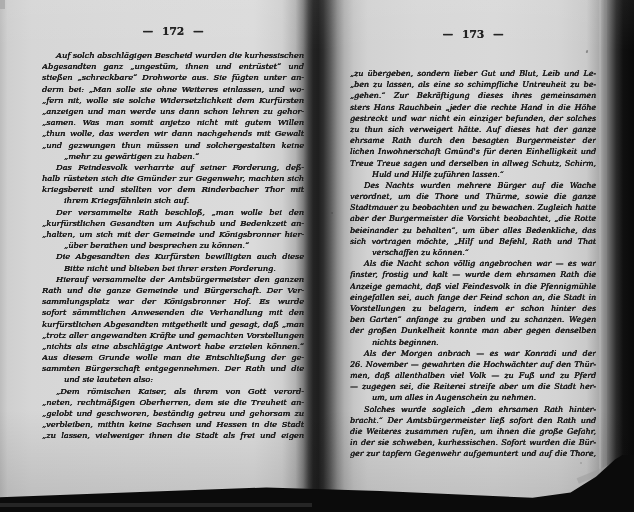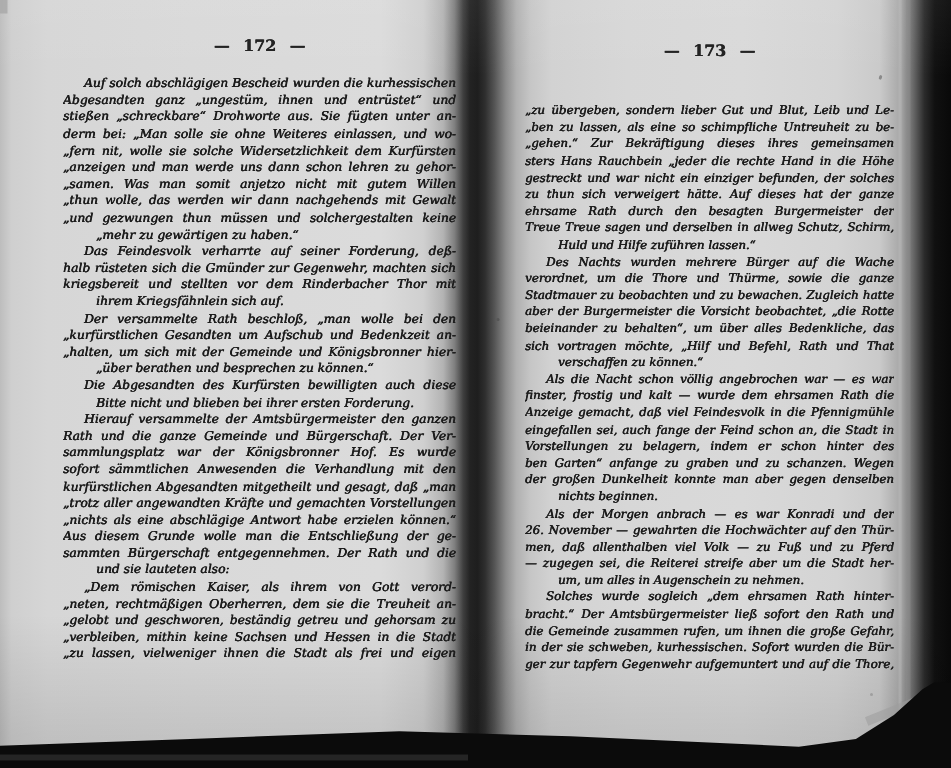--- a/index.html
+++ b/index.html
@@ -108,20 +108,21 @@
   </div>
   <div class="lines" id="right-lines">
 
   <div class="line">„zu übergeben, sondern lieber Gut und Blut, Leib und Le-</div>
       <div class="line">„ben zu lassen, als eine so schimpfliche Untreuheit zu be-</div>
       <div class="line">„gehen.“  Zur Bekräftigung dieses ihres gemeinsamen Willens</div>
       <div class="line">sters Hans Rauchbein „jeder die rechte Hand in die Höhe</div>
       <div class="line">gestreckt und war nicht ein einziger befunden, der solches</div>
       <div class="line">zu thun sich verweigert hätte.  Auf dieses hat der ganze</div>
       <div class="line">ehrsame Rath durch den besagten Burgermeister der sämmt-</div>
+      <div class="line">lichen Inwohnerschaft Gmünd's für deren Einhelligkeit und</div>
       <div class="line">Treue Treue sagen und derselben in allweg Schutz, Schirm,</div>
       <div class="line end">Huld und Hilfe zuführen lassen.“</div>
       <div class="line ind">Des Nachts wurden mehrere Bürger auf die Wache</div>
       <div class="line">verordnet, um die Thore und Thürme, sowie die ganze</div>
       <div class="line">Stadtmauer zu beobachten und zu bewachen.  Zugleich hatte</div>
       <div class="line">aber der Burgermeister die Vorsicht beobachtet, „die Rotte</div>
       <div class="line">beieinander zu behalten“, um über alles Bedenkliche, das</div>
       <div class="line">sich vortragen möchte, „Hilf und Befehl, Rath und That</div>
       <div class="line end">verschaffen zu können.“</div>
       <div class="line ind">Als die Nacht schon völlig angebrochen war — es war</div>
@@ -132,21 +133,21 @@
       <div class="line">ben Garten“ anfange zu graben und zu schanzen.  Wegen</div>
       <div class="line">der großen Dunkelheit konnte man aber gegen denselben</div>
       <div class="line end">nichts beginnen.</div>
       <div class="line ind">Als der Morgen anbrach — es war Konradi und der</div>
       <div class="line">26. November — gewahrten die Hochwächter auf den Thür-</div>
       <div class="line">men, daß allenthalben viel Volk — zu Fuß und zu Pferd</div>
       <div class="line">— zugegen sei, die Reiterei streife aber um die Stadt her-</div>
       <div class="line end">um, um alles in Augenschein zu nehmen.</div>
       <div class="line ind">Solches wurde sogleich „dem ehrsamen Rath hinter-</div>
       <div class="line">bracht.“  Der Amtsbürgermeister ließ sofort den Rath und</div>
-      <div class="line">die Gemeinde zusammen rufen, um ihnen die große Gefahr,</div>
+      <div class="line">die Weiteres zusammen rufen, um ihnen die große Gefahr,</div>
       <div class="line">in der sie schweben, kurhessischen.  Sofort wurden die Bür-</div>
       <div class="line">ger zur tapfern Gegenwehr aufgemuntert und auf die Thore,</div>
     </div>
 
   <div class="right-streak-b"></div>
   <div class="right-streak-a"></div>
   <div class="corner-edge"></div>
   <div class="bottom-bar"></div>
   <div class="bottom-line"></div>
   <div class="notch"></div>

